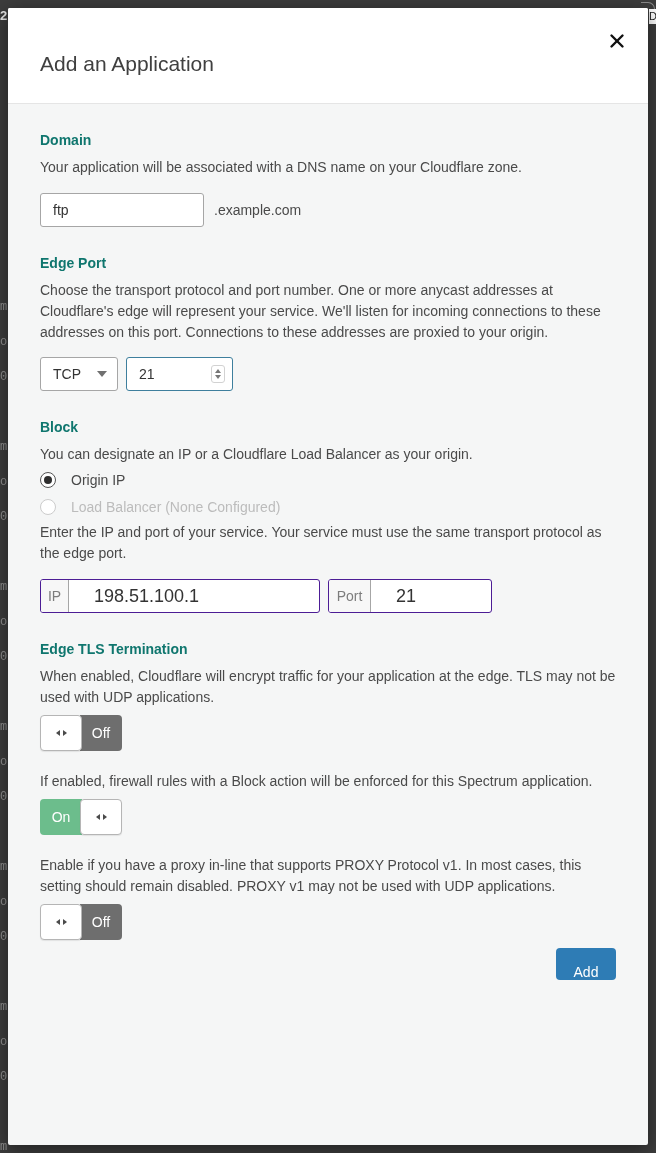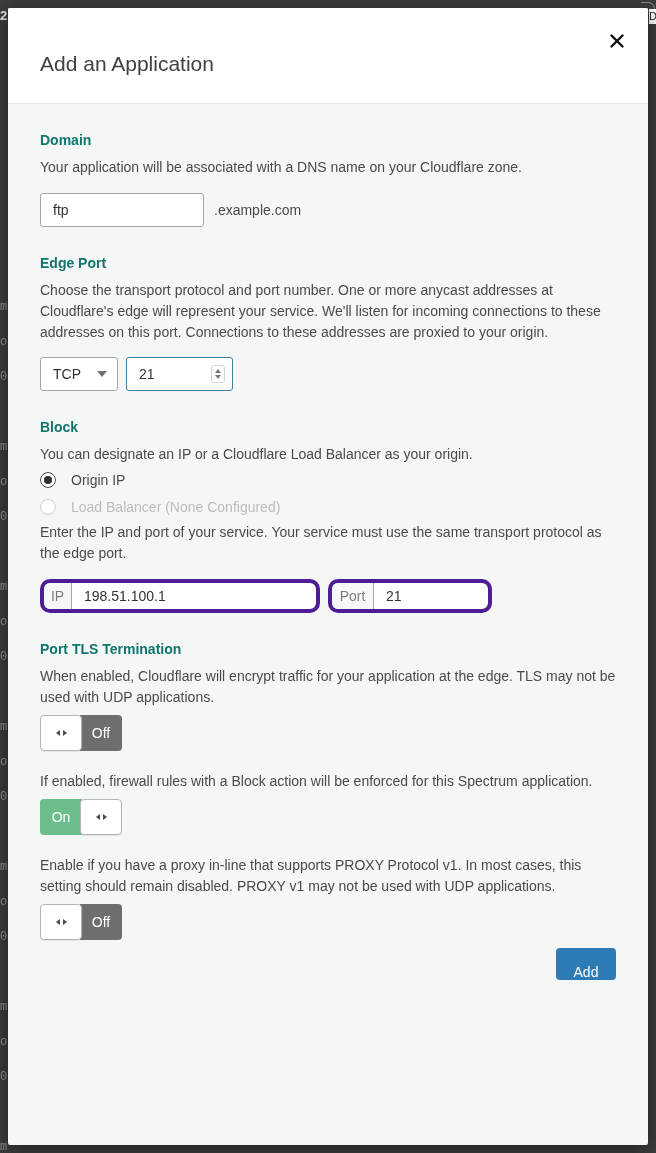--- a/index.html
+++ b/index.html
@@ -107,31 +107,31 @@
   }
   .radio-dot { width:8px; height:8px; border-radius:50%; background:#2e2e2e; }
   .radio-label { margin-left:15px; font-size:14px; color:#4a4a4a; }
   .radio-row.disabled { cursor:default; }
   .radio-row.disabled .radio-circle { border-color:#cccccc; }
   .radio-row.disabled .radio-label { color:#bcbcbc; }
 
   .origin-note { margin-top:3px; }
   .addr-row { margin-top:15px; }
   .input-group {
-    display:flex; height:34px; background:#fff; border:4px solid #4c1d95;
-    border-radius:10px; overflow:hidden; align-items:stretch;
+    display:flex; height:34px; background:#fff; border:1px solid #4c1d95;
+    border-radius:3px; overflow:hidden; align-items:stretch;gap:13px;
   }
   .input-prefix {
     background:#f7f7f7; border-right:1px solid #a6a6a6; color:#7d7d7d;
     font-size:14px; display:flex; align-items:center; justify-content:center;
     flex:0 0 auto;
   }
   .input-group input {
     border:none; outline:none; background:transparent;
-    font-family:"Liberation Sans", sans-serif; font-size:14px; color:#333;
+    font-family:"Liberation Sans", sans-serif; font-size:18px; color:#333;
     padding:0 12px; width:100%;
   }
   .ip-group { width:280px; }
   .ip-group .input-prefix { width:28px; }
   .portg { width:164px; margin-left:8px; }
   .portg .input-prefix { width:42px; }
 
   
   .toggle {
     margin-top:7px; display:flex; width:84px; height:36px;
@@ -255,21 +255,21 @@
           <input type="text" value="198.51.100.1" style="">
         </div>
         <div class="input-group portg">
           <span class="input-prefix">Port</span>
           <input type="text" value="21" style="">
         </div>
       </div>
     </div>
 
     <div class="sec-after-input">
-      <div class="sec-label">Port TLS Termination</div>
+      <div class="sec-label">Edge TLS Termination</div>
       <div class="sec-desc">When enabled, Cloudflare will encrypt traffic for your application at the edge. TLS may not be used with UDP applications.</div>
       <div class="toggle">
         <span class="toggle-handle">
           <span class="arr-l"></span>
             <span class="arr-r"></span>
         </span>
         <span class="toggle-label off">Off</span>
       </div>
     </div>
 

